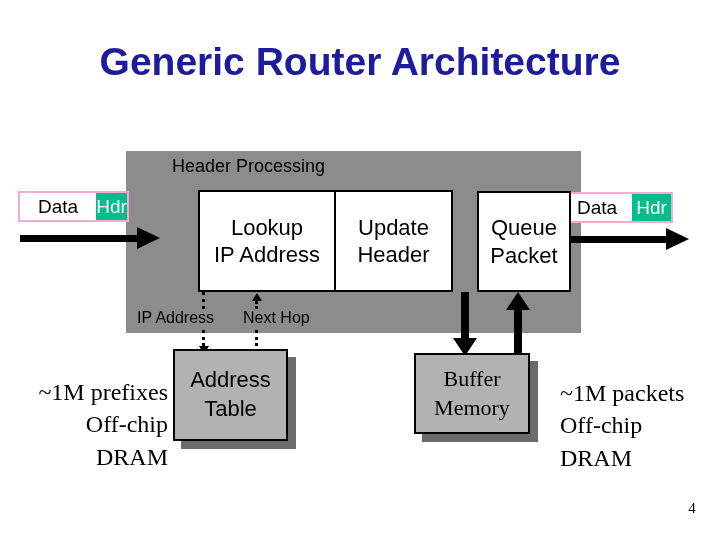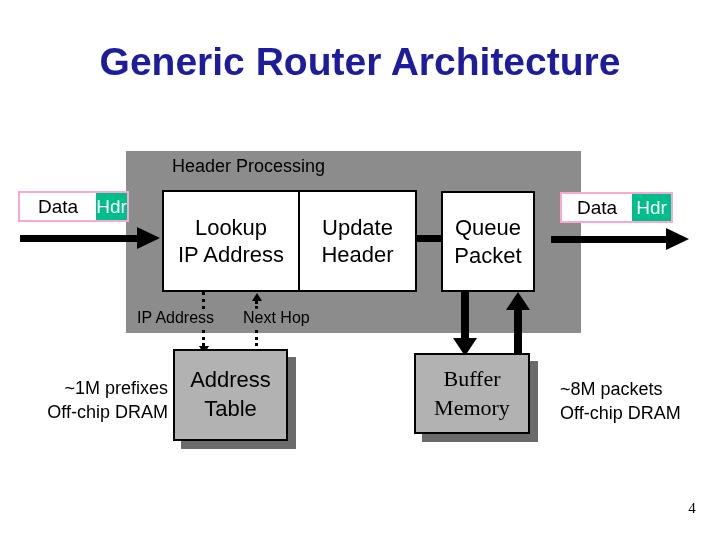--- a/index.html
+++ b/index.html
@@ -30,21 +30,21 @@
   #panel{left:126px;top:151px;width:455px;height:182px;background:var(--panel-gray);}
   #panel-title{
     left:172px;top:156px;width:256px;text-align:left;
     font-size:18px;color:var(--ink);
   }
 
   
   .proc-box{
     background:#ffffff;border:2px solid var(--ink);box-sizing:border-box;
     display:flex;flex-direction:column;align-items:center;justify-content:center;
-    font-size:22px;line-height:1.25;color:var(--ink);text-align:center;
+    font-size:22px;line-height:1.25;color:var(--ink);text-align:center;margin-left:36px;
   }
   #lookup-box{left:162px;top:190px;width:138px;height:102px;}
   #update-box{left:298px;top:190px;width:119px;height:102px;}
   #queue-box{left:441px;top:191px;width:94px;height:101px;}
 
   
   .packet{
     border:2px solid #f9a8d4;box-sizing:border-box;display:flex;
     height:31px;background:#ffffff;
   }
@@ -111,21 +111,21 @@
   #buf-down-shaft{left:461px;top:292px;height:46px;}
   #buf-down-head{left:453px;top:338px;width:0;height:0;
     border-left:12px solid transparent;border-right:12px solid transparent;
     border-top:18px solid var(--ink);}
   #buf-up-head{left:506px;top:292px;width:0;height:0;
     border-left:12px solid transparent;border-right:12px solid transparent;
     border-bottom:18px solid var(--ink);}
   #buf-up-shaft{left:514px;top:310px;height:43px;}
 
   
-  .caption{font-size:18px;line-height:1.35;color:var(--ink);}
+  .caption{font-size:24px;line-height:1.35;color:var(--ink);font-family:Liberation Serif, serif;}
   #caption-left{left:16px;top:376px;width:152px;text-align:right;}
   #caption-right{left:560px;top:377px;width:160px;text-align:left;}
 
   
   #page-number{
     left:680px;top:500px;width:24px;text-align:center;
     font-family:"Liberation Serif",serif;font-size:15px;color:var(--ink);
   }
 </style>
 </head>
@@ -188,19 +188,19 @@
   <div id="buffer-memory-box" class="abs mem-box">
     <span>Buffer</span>
     <span>Memory</span>
   </div>
 
   <div id="caption-left" class="abs caption">
     <div>~1M prefixes</div>
     <div>Off-chip DRAM</div>
   </div>
   <div id="caption-right" class="abs caption">
-    <div>~8M packets</div>
+    <div>~1M packets</div>
     <div>Off-chip DRAM</div>
   </div>
 
   <div id="page-number" class="abs">4</div>
 
 </div>
 
 </body></html>

